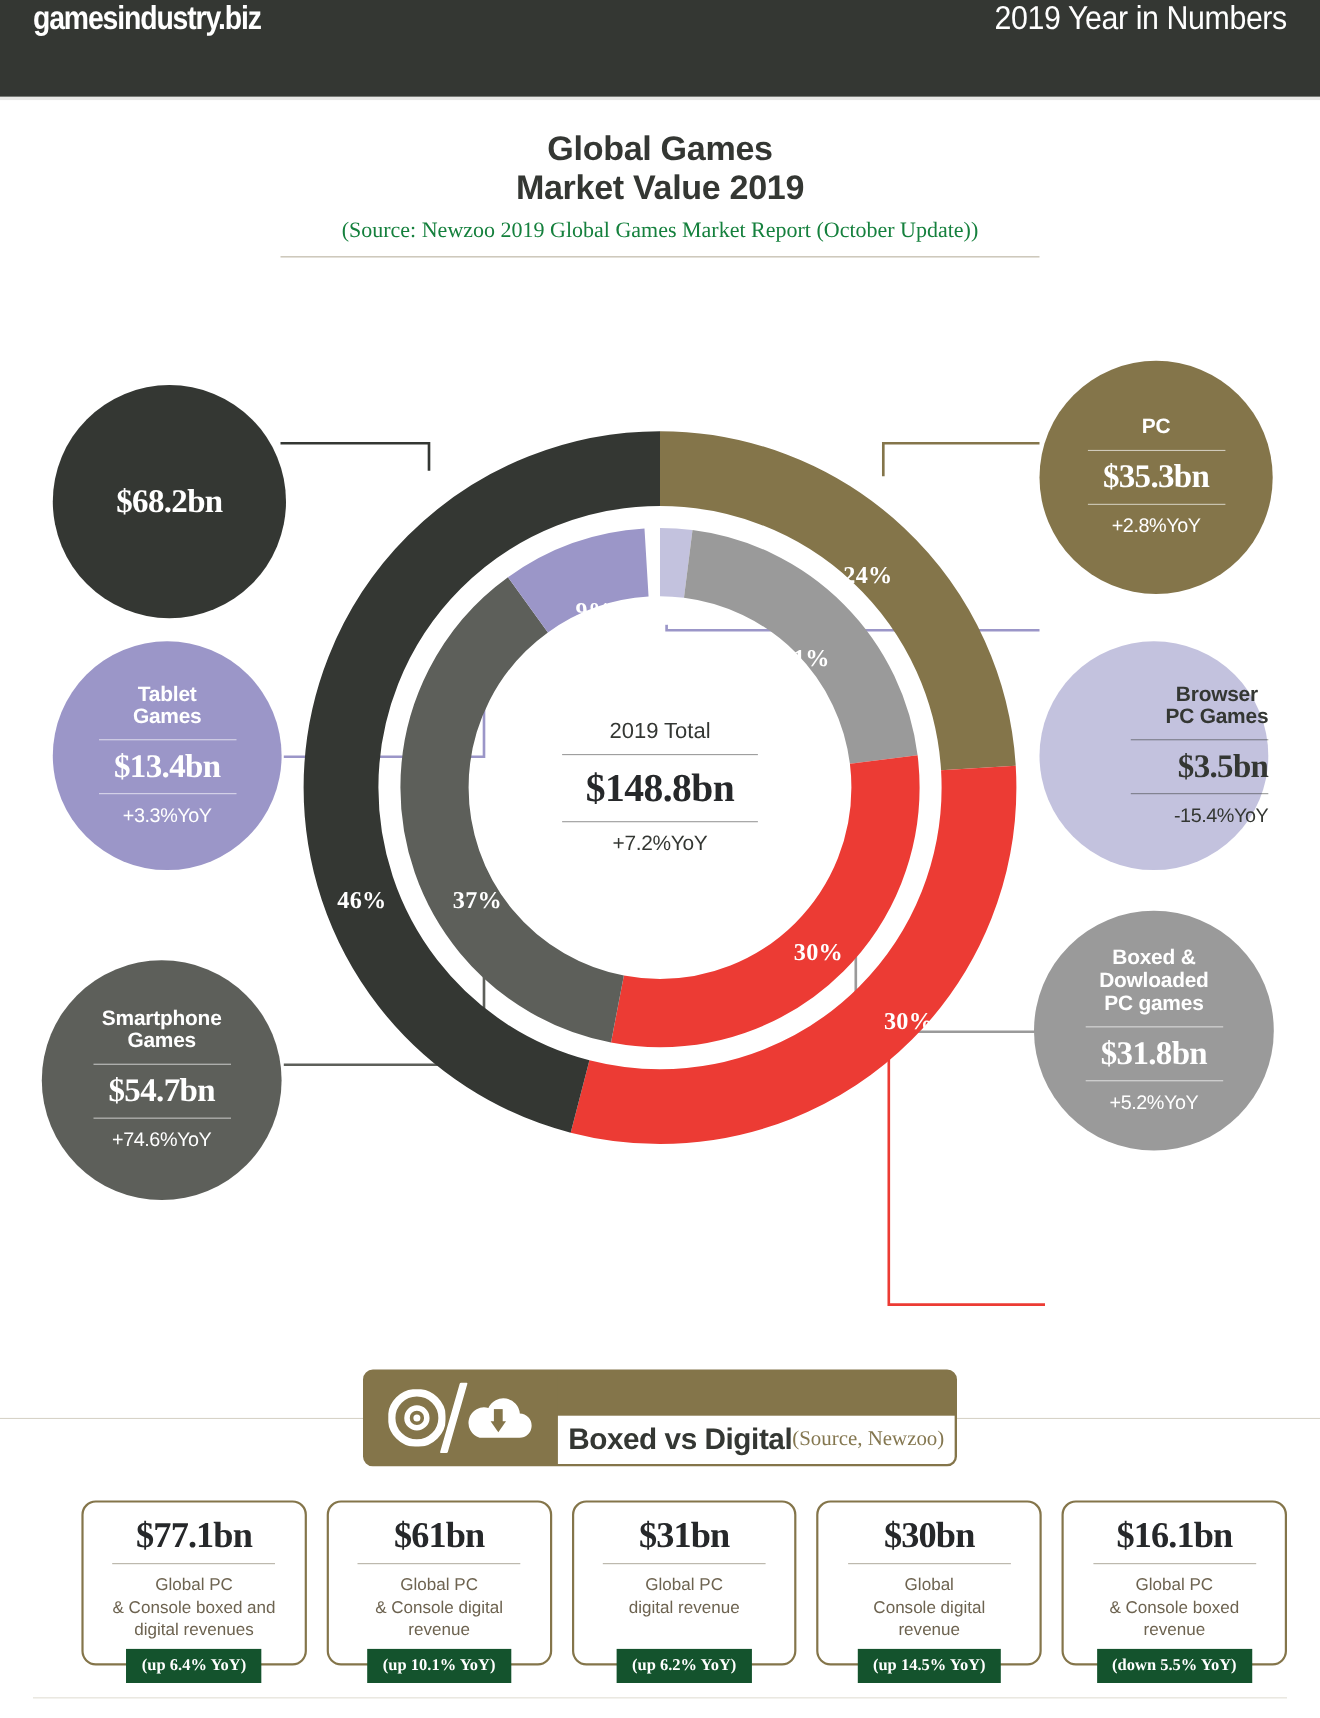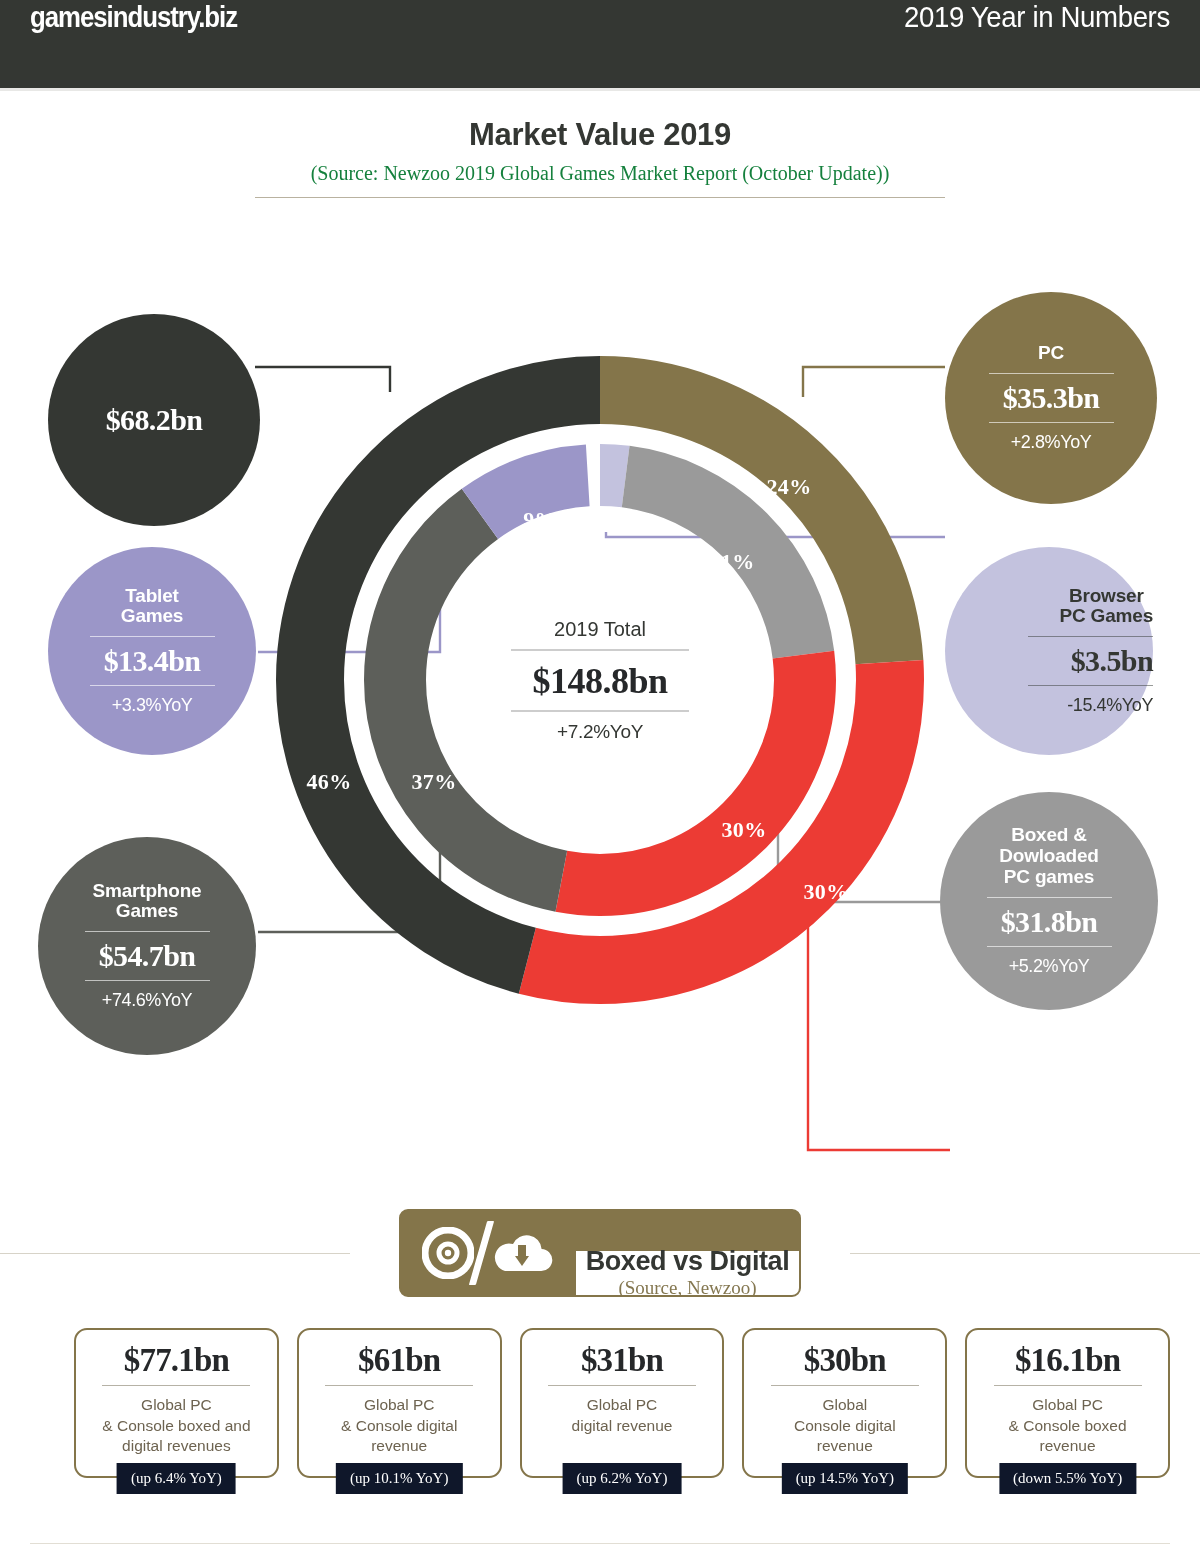--- a/index.html
+++ b/index.html
@@ -103,65 +103,66 @@
   }
   .bvd-icons {
     width:175px; display:flex; align-items:center; justify-content:center;
     gap:4px; background:#84754a; position:relative;
   }
   .slash {
     width:7px; height:64px; background:#fff;
     transform:skewX(-16deg); border-radius:1px;
   }
   .bvd-text {
-    background:#fff; display:flex; flex-direction:column;
+    background:#fff; display:flex; flex-direction:row;
     align-items:center; justify-content:center; padding:0 10px;margin-top:40px;
   }
   .bvd-title { font-size:27px; font-weight:bold; color:#343733; letter-spacing:-.4px; }
   .bvd-source { font-family:"Liberation Serif", serif; font-size:19px; color:#847750; }
 
   
   .cards {
-    display:flex; justify-content:flex-end;
+    display:flex; justify-content:flex-start;
     padding:30px 30px 0; gap:18px;margin-left:44px;
   }
   .card {
     position:relative; flex:1; height:150px;
     border:2px solid #84754a; border-radius:13px;
     display:flex; flex-direction:column; align-items:center;
     padding-top:12px; background:#fff;
   }
   .card-val {
     font-family:"Liberation Serif", serif; font-weight:bold;
     font-size:33px; color:#26282a; letter-spacing:-.8px; line-height:1.1;
   }
   .card-rule { width:148px; height:1px; background:#b6b2a6; margin:7px 0 9px; }
   .card-desc {
     font-size:15.5px; color:#6d6350; line-height:1.33; text-align:center;
     padding:0 6px;
   }
   .card-badge {
     position:absolute; bottom:-18px; left:50%; transform:translateX(-50%);
-    background:#0f172a; color:#fff;
+    background:#14532d; color:#fff;
     font-family:"Liberation Serif", serif; font-size:15px;
-    padding:7px 14px; white-space:nowrap;
+    padding:7px 14px; white-space:nowrap;font-weight:bold;
   }
   .footer-rule { position:absolute; bottom:18px; left:30px; right:30px; height:1px; background:#e2ded4; }
 </style>
 </head>
 <body>
 
 <div class="header">
   <div class="logo">gamesindustry.biz</div>
   <div class="header-title">2019 Year in Numbers</div>
 </div>
 <div class="header-rule"></div>
 
 <div class="title-block">
   <div class="title-main">
+    <div>Global Games</div>
     <div>Market Value 2019</div>
   </div>
   <div class="title-sub">(Source: Newzoo 2019 Global Games Market Report (October Update))</div>
   <div class="title-rule"></div>
 </div>
 
 <div class="stage">
 
   <svg width="1200" height="1010" style="position:absolute;left:0;top:0;">
 

